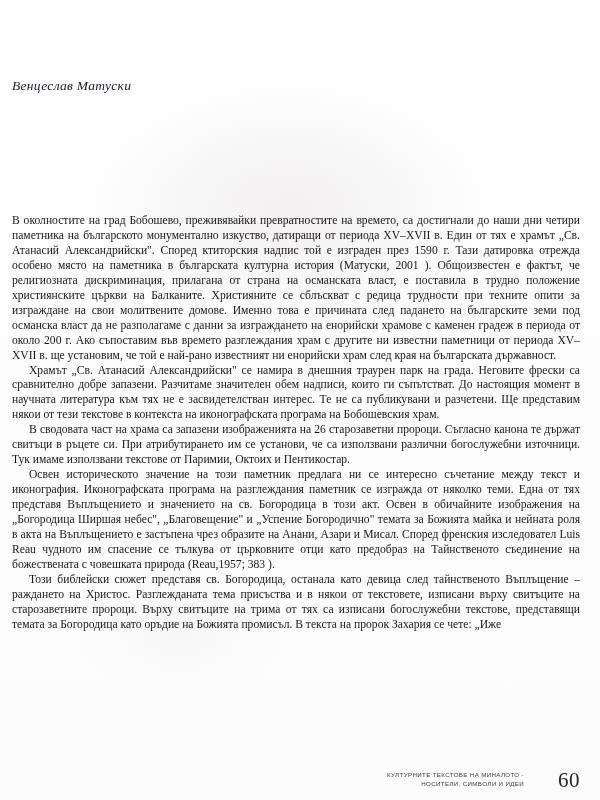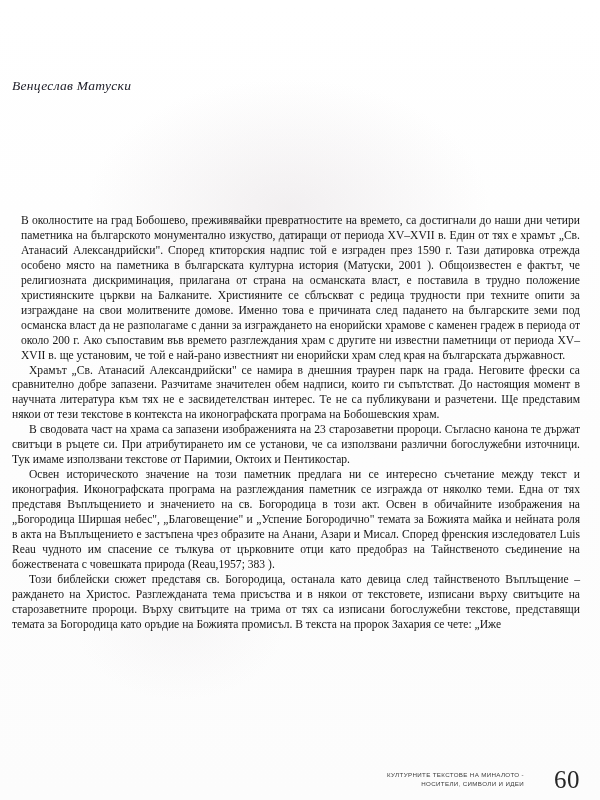--- a/index.html
+++ b/index.html
@@ -80,21 +80,21 @@
     color: #161616;
   }
 
   .para {
     margin: 0;
     text-align: justify;
     text-justify: inter-word;
     text-indent: 17px;
     hyphens: manual;
   }
-  .para.first { text-indent: 0; margin-left: 9px; }
+  .para.first { text-indent: 0; }
 
   .footer {
     position: absolute;
     left: 0;
     top: 770px;
     width: 568px;
     height: 30px;
   }
   .footer-label {
     position: absolute;
@@ -108,41 +108,41 @@
     letter-spacing: 0.35px;
     color: #3a3a3a;
     text-transform: uppercase;
   }
   .footer-label span { display: block; }
   .page-number {
     position: absolute;
     right: 0;
     top: -4px;
     font-family: "Liberation Serif", "DejaVu Serif", serif;
-    font-size: 25px;
+    font-size: 21px;
     line-height: 28px;
     color: #262626;
     letter-spacing: 0.5px;
   }
 </style>
 </head>
 <body>
 
 <div class="page">
   <div class="paper-tint"></div>
 
   <div class="content">
 
     <div class="author">Венцеслав Матуски</div>
 
 
     <div class="body-text">
       <p class="para first">В околностите на град Бобошево, преживявайки превратностите на времето, са достигнали до наши дни четири паметника на българското монументално изкуство, датиращи от периода XV–XVII в. Един от тях е храмът „Св. Атанасий Александрийски". Според ктиторския надпис той е изграден през 1590 г. Тази датировка отрежда особено място на паметника в българската културна история (Матуски, 2001 ). Общоизвестен е фактът, че религиозната дискриминация, прилагана от страна на османската власт, е поставила в трудно положение християнските църкви на Балканите. Християните се сблъскват с редица трудности при техните опити за изграждане на свои молитвените домове. Именно това е причината след падането на българските земи под османска власт да не разполагаме с данни за изграждането на енорийски храмове с каменен градеж в периода от около 200 г. Ако съпоставим във времето разглеждания храм с другите ни известни паметници от периода XV–XVII в. ще установим, че той е най-рано известният ни енорийски храм след края на българската държавност.</p>
       <p class="para">Храмът „Св. Атанасий Александрийски" се намира в днешния траурен парк на града. Неговите фрески са сравнително добре запазени. Разчитаме значителен обем надписи, които ги съпътстват. До настоящия момент в научната литература към тях не е засвидетелстван интерес. Те не са публикувани и разчетени. Ще представим някои от тези текстове в контекста на иконографската програма на Бобошевския храм.</p>
-      <p class="para">В сводовата част на храма са запазени изображенията на 23 старозаветни пророци. Съгласно канона те държат свитъци в ръцете си. При атрибутирането им се установи, че са използвани различни богослужебни източници. Тук имаме използвани текстове от Паримии, Октоих и Пентикостар.</p>
+      <p class="para">В сводовата част на храма са запазени изображенията на 26 старозаветни пророци. Съгласно канона те държат свитъци в ръцете си. При атрибутирането им се установи, че са използвани различни богослужебни източници. Тук имаме използвани текстове от Паримии, Октоих и Пентикостар.</p>
       <p class="para">Освен историческото значение на този паметник предлага ни се интересно съчетание между текст и иконография. Иконографската програма на разглеждания паметник се изгражда от няколко теми. Една от тях представя Въплъщението и значението на св. Богородица в този акт. Освен в обичайните изображения на „Богородица Ширшая небес", „Благовещение" и „Успение Богородично" темата за Божията майка и нейната роля в акта на Въплъщението е застъпена чрез образите на Анани, Азари и Мисал. Според френския изследовател Luis Reau чудното им спасение се тълкува от църковните отци като предобраз на Тайнственото съединение на божествената с човешката природа (Reau,1957; 383 ).</p>
       <p class="para">Този библейски сюжет представя св. Богородица, останала като девица след тайнственото Въплъщение – раждането на Христос. Разглежданата тема присъства и в някои от текстовете, изписани върху свитъците на старозаветните пророци. Върху свитъците на трима от тях са изписани богослужебни текстове, представящи темата за Богородица като оръдие на Божията промисъл. В текста на пророк Захария се чете: „Иже</p>
     </div>
 
     <div class="footer">
       <div class="footer-label">
         <span>КУЛТУРНИТЕ ТЕКСТОВЕ НА МИНАЛОТО -</span>
         <span>НОСИТЕЛИ, СИМВОЛИ И ИДЕИ</span>
       </div>
       <div class="page-number">60</div>

